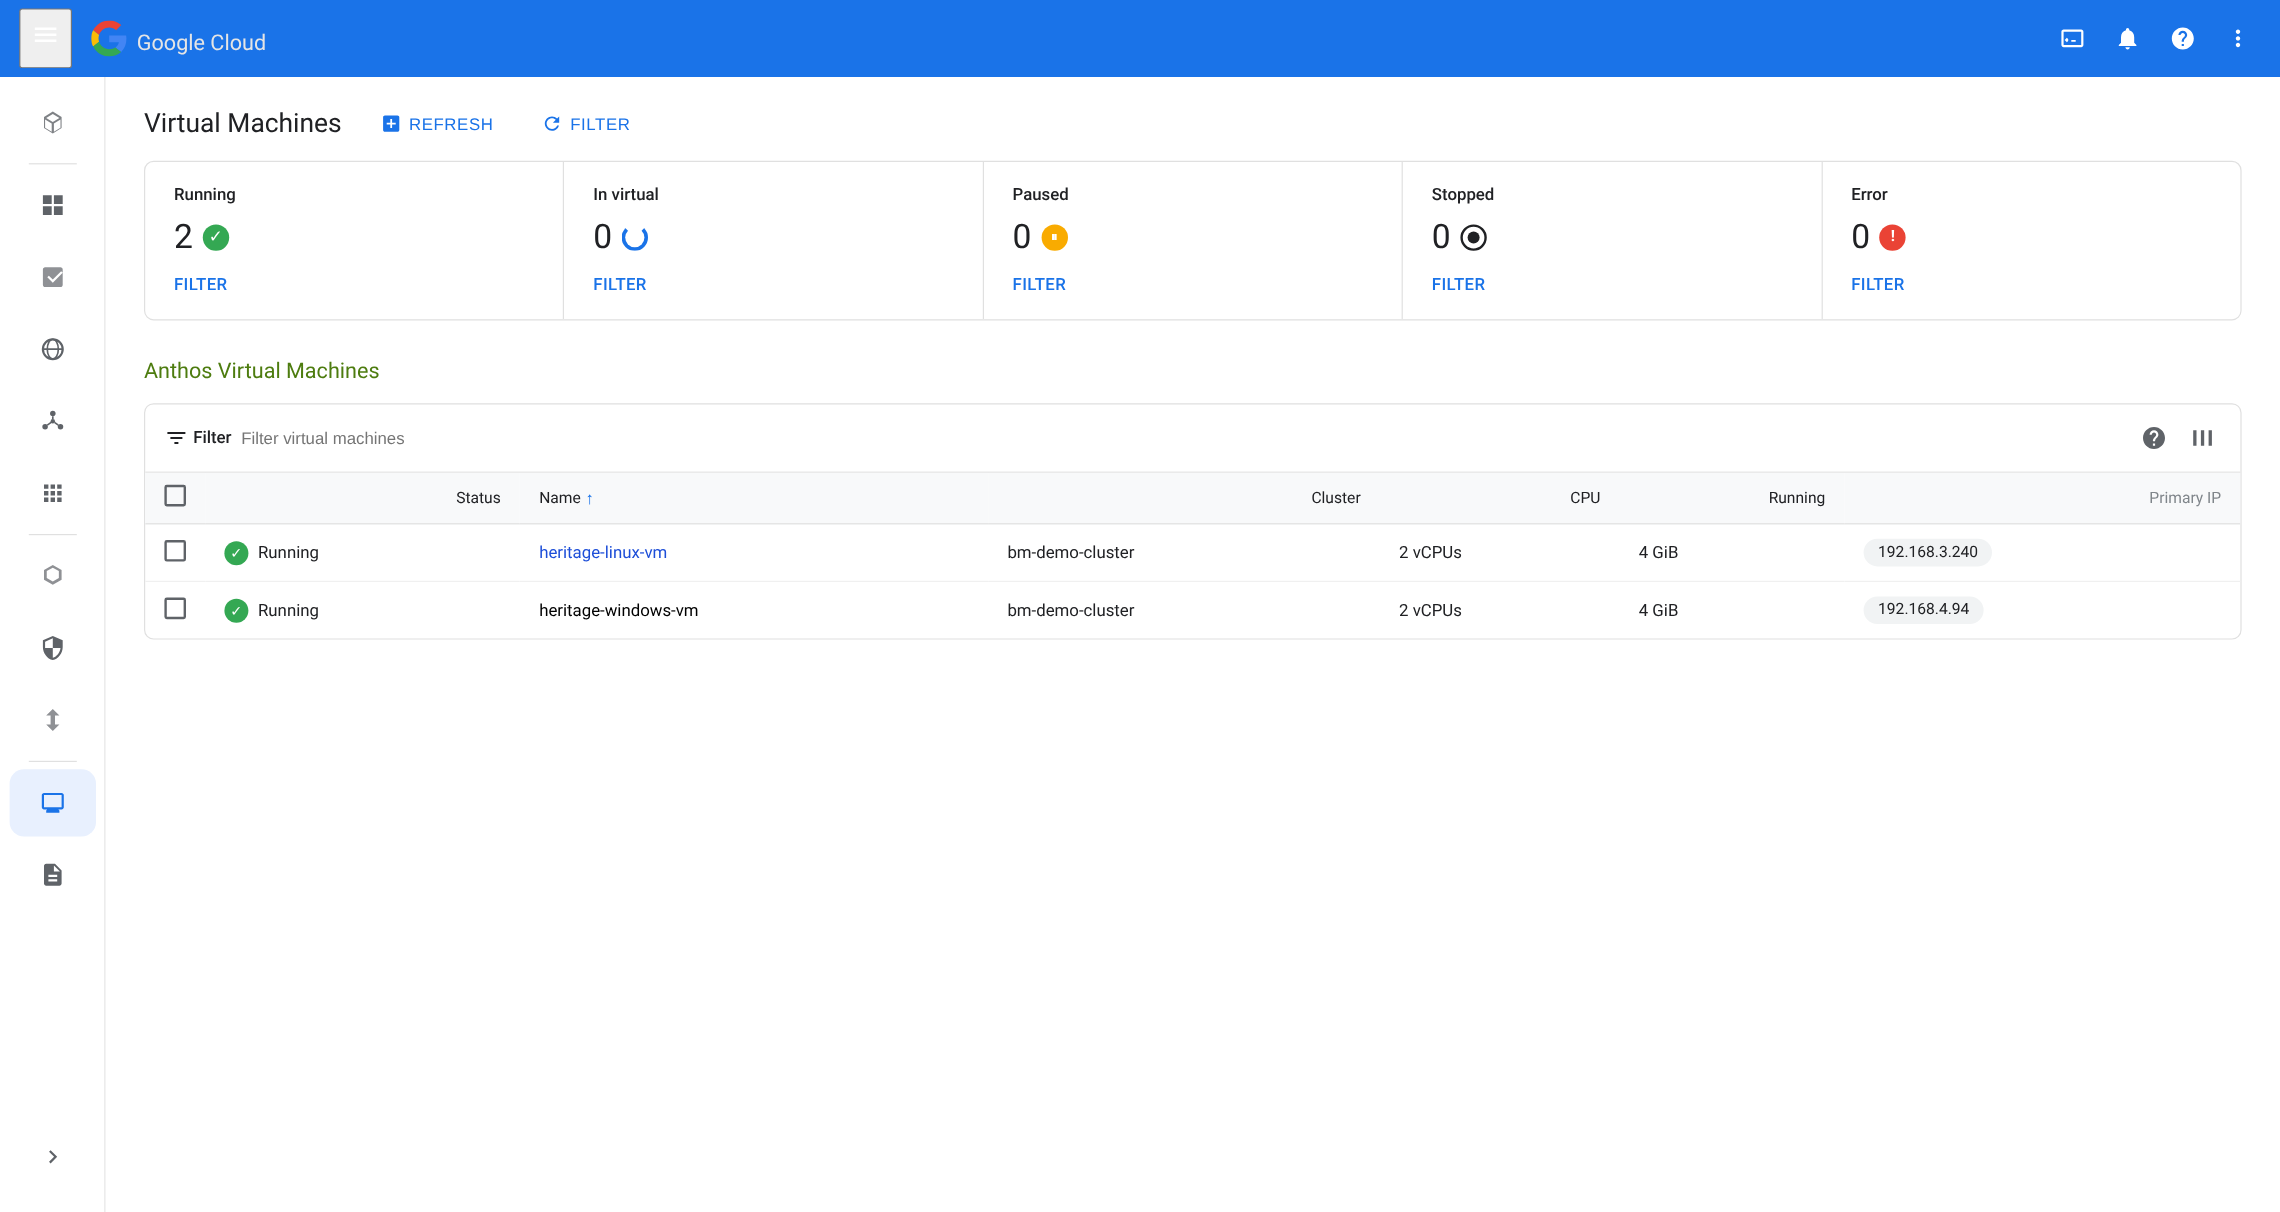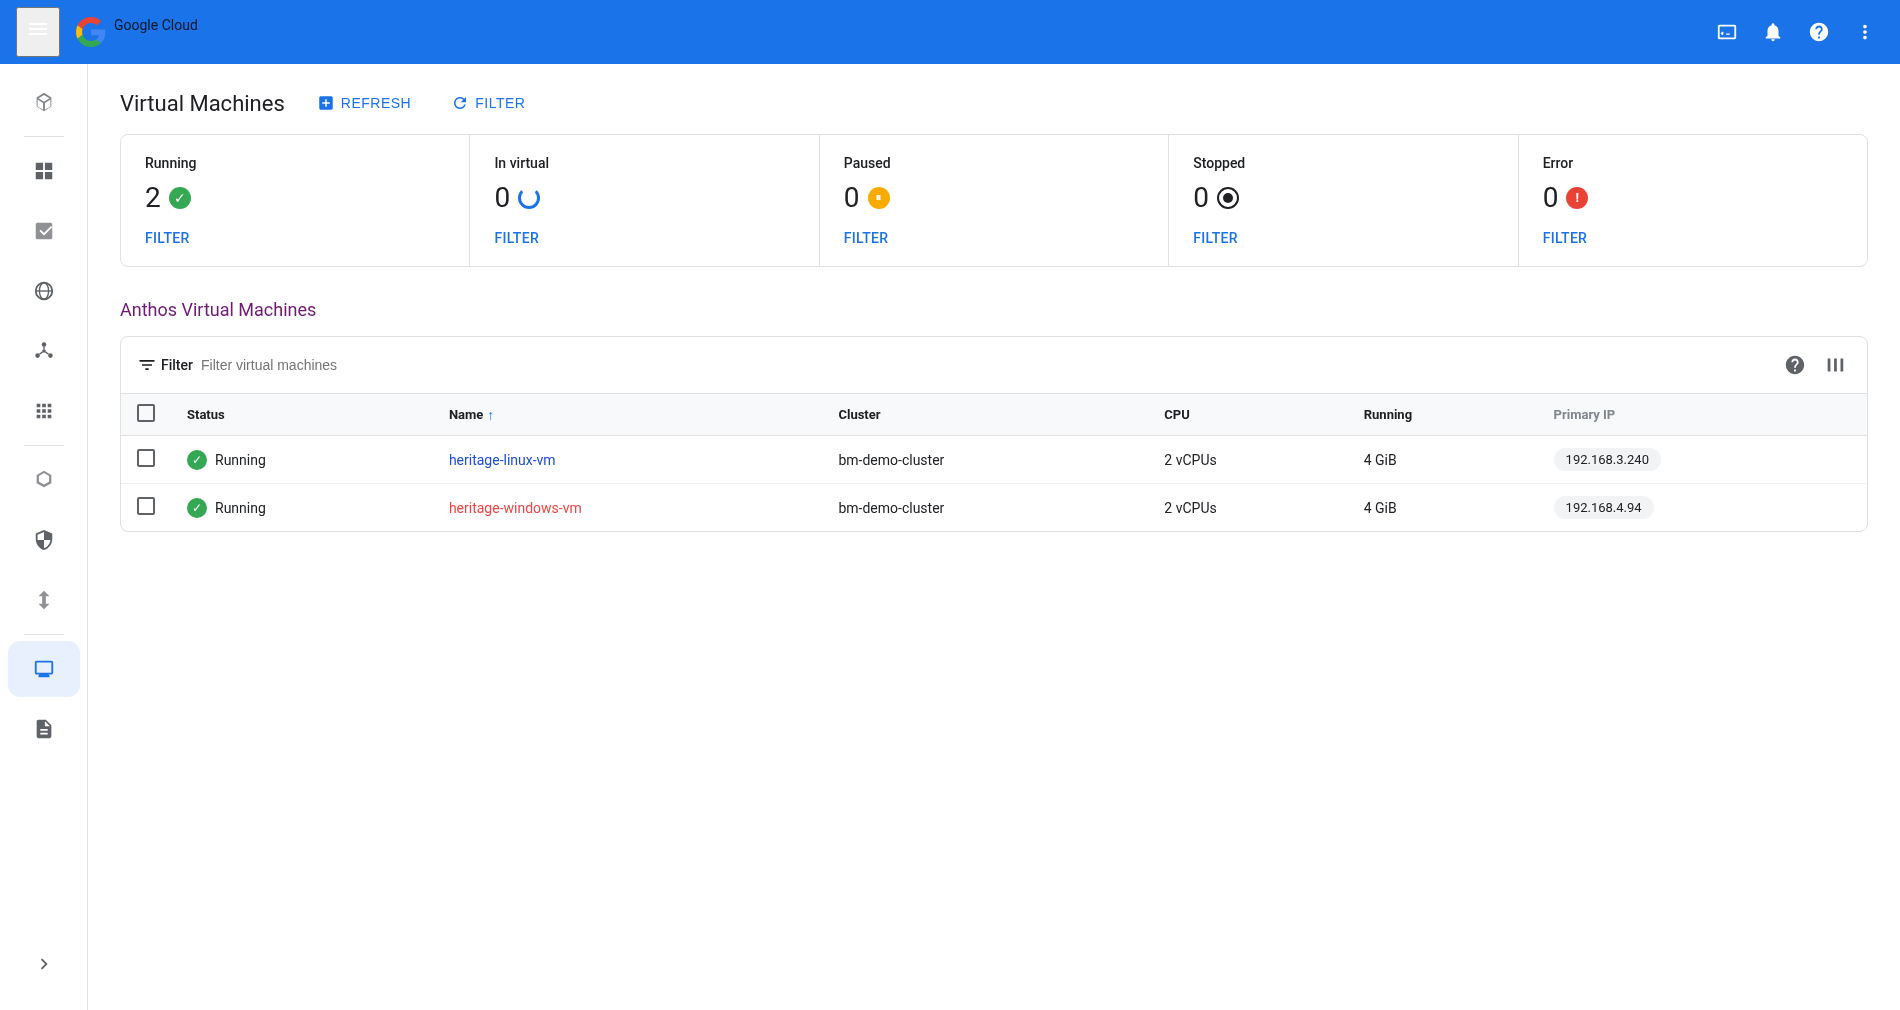--- a/index.html
+++ b/index.html
@@ -18,24 +18,24 @@
       z-index: 100;
     }
     .nav-menu-icon {
       color: white;
       font-size: 22px;
       cursor: pointer;
       padding: 8px;
     }
     .nav-logo {
       display: flex;
-      align-items: flex-start;
+      align-items: flex-end;
       gap: 8px;
-      color: #0f172a;
-      font-size: 14px;
+      color: #e5e5e5;
+      font-size: 18px;
       font-weight: 400;
     }
     .nav-logo-icon {
       width: 30px;
       height: 30px;
     }
     .nav-search {
       flex: 1;
       max-width: 600px;
       margin: 0 auto;
@@ -225,21 +225,21 @@
       font-weight: 500;
       cursor: pointer;
       text-decoration: none;
       letter-spacing: 0.3px;
     }
 
     
     .section-title {
       font-size: 18px;
       font-weight: 400;
-      color: #701a75;
+      color: #4d7c0f;
       margin-bottom: 16px;
     }
 
     
     .vm-table-container {
       border: 1px solid #e0e0e0;
       border-radius: 8px;
       overflow: hidden;
     }
     .table-toolbar {
@@ -287,24 +287,24 @@
 
     
     table {
       width: 100%;
       border-collapse: collapse;
     }
     thead tr {
       background: #f8f9fa;
     }
     th {
-      text-align: left;
+      text-align: right;
       padding: 10px 16px;
       font-size: 13px;
-      font-weight: 700;
+      font-weight: 400;
       color: #202124;
       border-bottom: 1px solid #e0e0e0;
     }
     th.light { color: #80868b; }
     td {
       padding: 12px 16px;
       font-size: 14px;
       color: #202124;
       border-bottom: 1px solid #f0f0f0;
     }
@@ -639,21 +639,21 @@
             <td class="checkbox-cell">
               <span class="checkbox"></span>
             </td>
             <td>
               <div class="status-running">
                 <span class="running-check">✓</span>
                 <span>Running</span>
               </div>
             </td>
             <td>
-              <a style="color:#ef4444;text-decoration:none;cursor:pointer;">heritage-windows-vm</a>
+              <a style="color:#000000;text-decoration:none;cursor:pointer;">heritage-windows-vm</a>
             </td>
             <td>bm-demo-cluster</td>
             <td>2 vCPUs</td>
             <td>4 GiB</td>
             <td>
               <span class="ip-badge">192.168.4.94</span>
             </td>
           </tr>
 
         </tbody>

